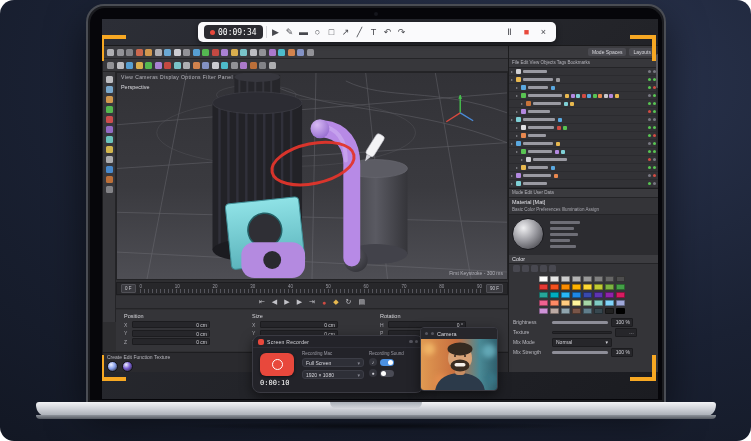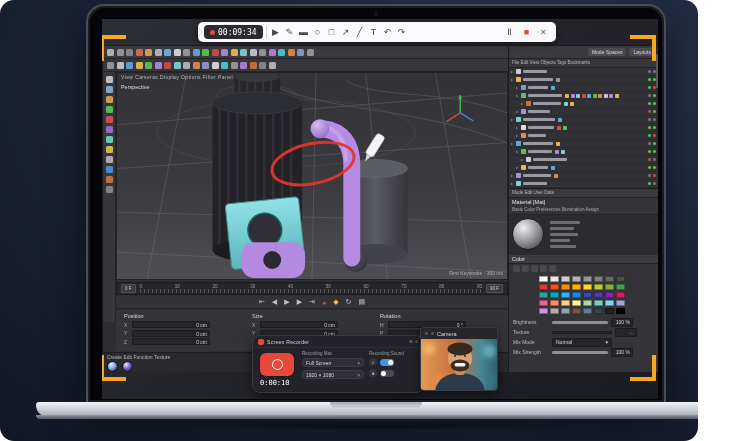--- a/index.html
+++ b/index.html
@@ -1,17 +1,17 @@
 <!DOCTYPE html>
 <html style="--bracket: #F7A823; --rec: #E8483C; --tube: #B78AE6; --panel: #7FD0D6; --annotation: #E2352B;"><head>
 <meta charset="utf-8">
 <style>
   * { margin:0; padding:0; box-sizing:border-box; }
   body { background:#ffffff; font-family:"Liberation Sans", sans-serif; }
-  .stage { position:relative; width:698px; height:441px; border-radius:14px; overflow:hidden;
+  .stage { position:relative; width:751px; height:441px; border-radius:14px; overflow:hidden;
            background: radial-gradient(130% 130% at 72% 18%, #2b3550 0%, #1a2133 48%, #0f131d 100%); }
 
   
   .laptop-screen { position:absolute; left:86px; top:4px; width:580px; height:398px;
                    background:#1b1c20; border:2px solid #4a4d54; border-bottom:none;
                    border-radius:18px 18px 0 0; box-shadow:0 16px 38px rgba(0,0,0,.55); z-index:2; }
   .bezel { position:absolute; inset:2px; background:#06060a; border-radius:15px 15px 0 0; }
   .cam-dot { position:absolute; left:50%; top:4px; width:4px; height:4px; margin-left:-2px;
              border-radius:50%; background:#15161c; }
   .display { position:absolute; left:12px; top:11px; width:556px; height:380px; overflow:hidden;

